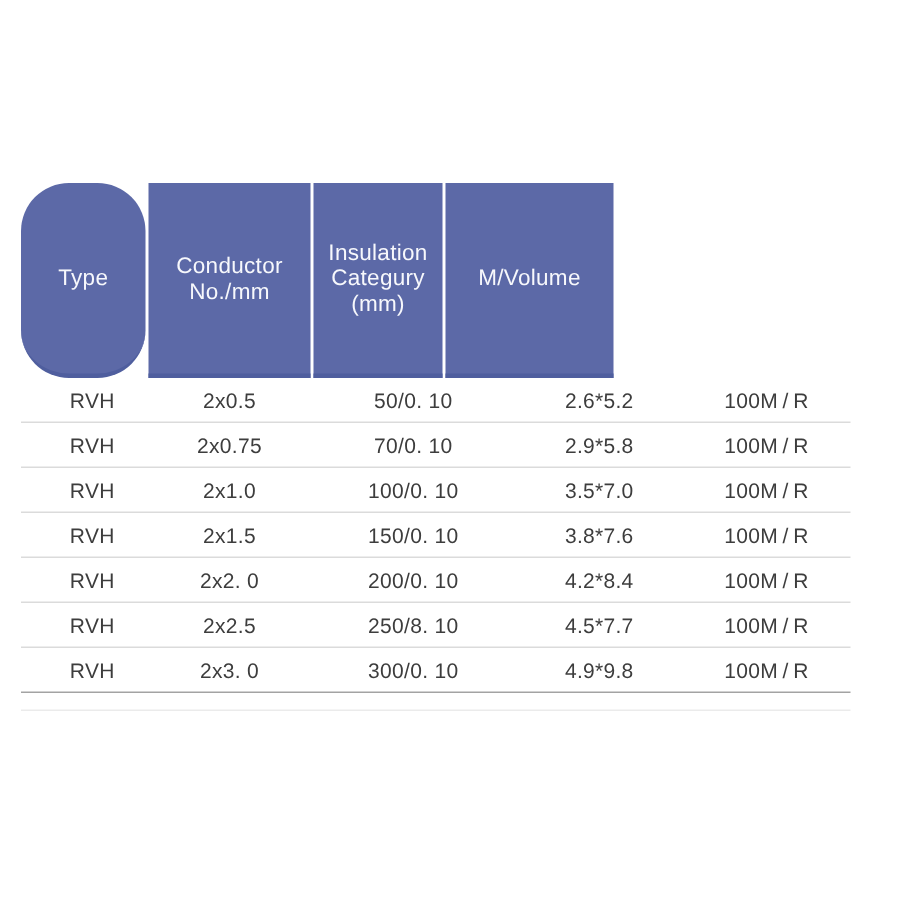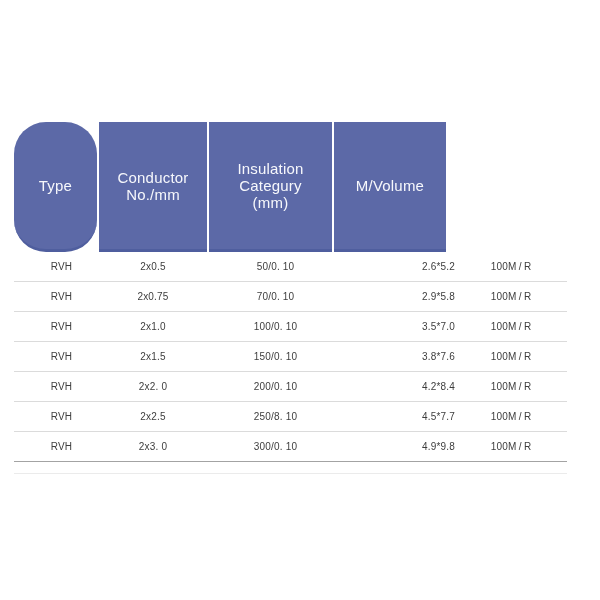--- a/index.html
+++ b/index.html
@@ -33,42 +33,42 @@
     line-height: 17px;
     letter-spacing: 0.2px;
     border-bottom: 3px solid #4f5e9e;
     box-sizing: border-box;
     margin-right: 2px;
   }
   .th:last-child { margin-right: 0; align-items: center; }
   .th.c1 { width: 83px; border-radius: 32px; }
   .th.c2 { width: 106px; }
   .th.c3 { width: 108px; }
-  .th.c4 { width: 123px; }
+  .th.c4 { width: 86px; }
   .th.c5 { width: 112px; }
   .th sup { font-size: 9px; line-height: 0; }
   
   .tr {
     display: flex;
     height: 30px;
     align-items: center;
     border-bottom: 1px solid #dbdbdb;
     box-sizing: border-box;
   }
   .tr:last-child { border-bottom: 1px solid #a3a3a3; }
   .td {
-    font-size: 10px;
+    font-size: 14px;
     color: #3d3d3d;
     text-align: center;
     letter-spacing: 0.2px;
   }
   .td.c1 { width: 85px; padding-left: 10px; box-sizing: border-box; }
   .td.c2 { width: 108px; }
   .td.c3 { width: 137px; }
-  .td.c4 { width: 111px; text-align: right; }
+  .td.c4 { width: 111px; }
   .td.c5 { width: 112px; }
   .ghost-line {
     margin-top: 11px;
     height: 1px;
     background: #ebebeb;
   }
 </style>
 </head>
 <body>
 

